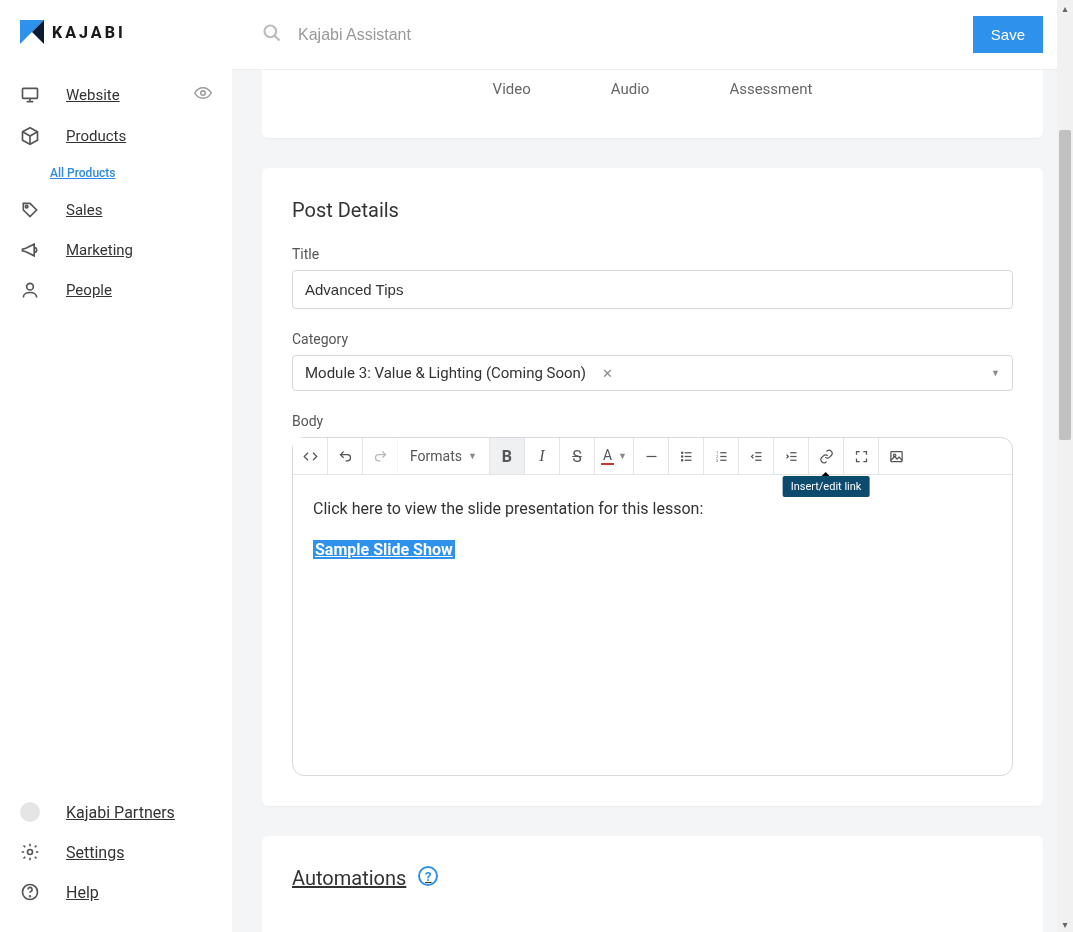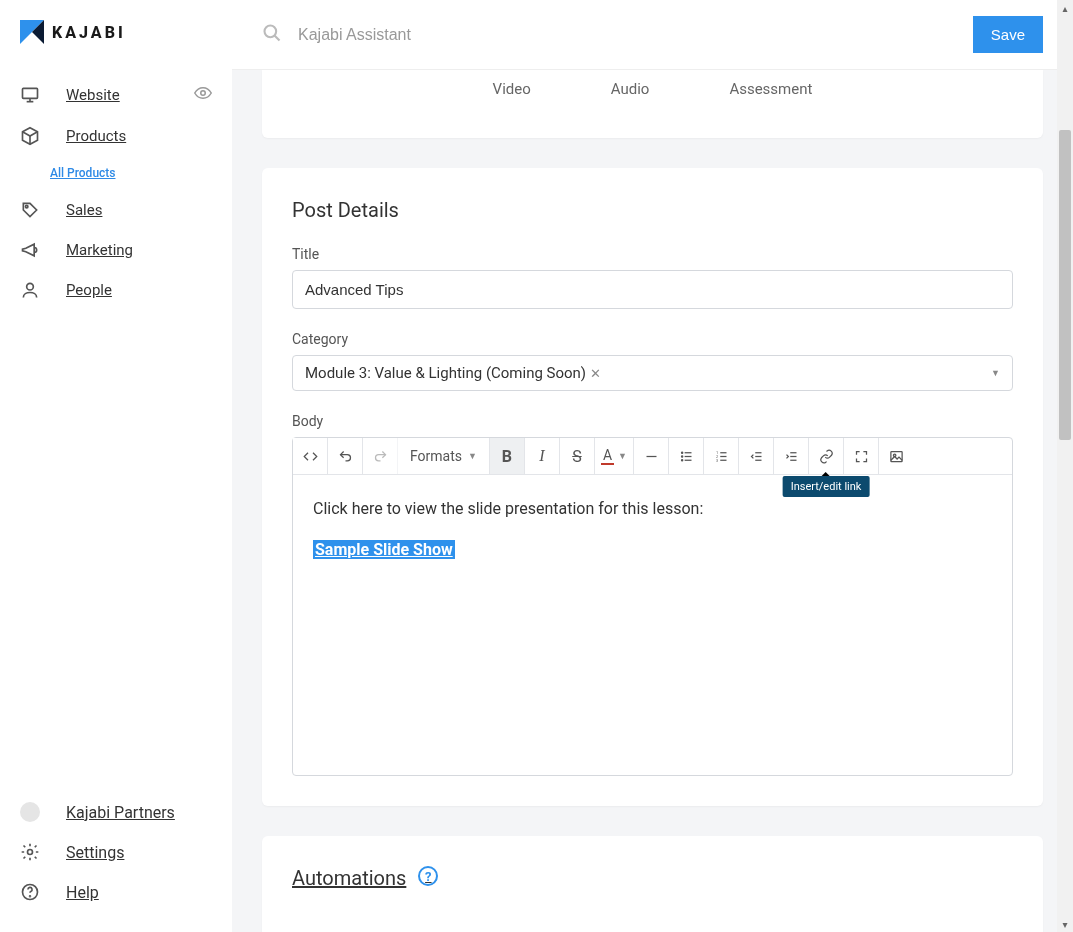--- a/index.html
+++ b/index.html
@@ -25,25 +25,25 @@
 .save-btn { background: #2e91ec; color: #fff; border: none; padding: 10px 18px; border-radius: 0; font-size: 15px; cursor: pointer; font-weight: 500; }
 .content { flex: 1; overflow-y: auto; padding: 0 30px 30px 30px; }
 .card { background: #fff; border-radius: 6px; padding: 30px 30px; margin-top: 30px; box-shadow: 0 1px 2px rgba(0,0,0,0.04); }
 .card.first { margin-top: 0; border-top-left-radius: 0; border-top-right-radius: 0; padding-top: 0; padding-bottom: 40px; }
 .tabs-row { display: flex; gap: 80px; justify-content: center; color: #666; font-size: 15px; padding-top: 10px; }
 .section-title { font-size: 20px; color: #333; margin-bottom: 24px; font-weight: 400; }
 .section-title.flex { display: flex; align-items: flex-start; gap: 12px; text-decoration: underline; }
 .field-label { font-size: 14px; color: #555; margin-bottom: 8px; }
 .text-input { width: 100%; border: 1px solid #d5d8dd; border-radius: 4px; padding: 10px 12px; font-size: 15px; color: #333; }
 .select-wrap { width: 100%; border: 1px solid #d5d8dd; border-radius: 4px; padding: 8px 12px; font-size: 15px; color: #333; display: flex; align-items: center; justify-content: space-between; background: #fff; cursor: pointer; }
-.chip { display: inline-flex; align-items: center; gap: 4px; color: #333; }
+.chip { display: inline-flex; align-items: center; gap: 16px; color: #333; }
 .chip .x { color: #888; font-size: 13px; cursor: pointer; }
 .help-text { font-size: 13px; color: #8a8f99; margin-top: 8px; }
 .field { margin-bottom: 22px; }
-.editor { border: 1px solid #d5d8dd; border-radius: 4px; }
+.editor { border: 1px solid #d5d8dd; border-radius: 12px; }
 .toolbar { display: flex; border-bottom: 1px solid #e3e5e9; }
 .tbtn { width: 35px; height: 36px; display: flex; align-items: center; justify-content: center; border-right: 1px solid #e3e5e9; cursor: pointer; color: #555; background: #fff; position: relative; }
 .tbtn.wide { width: auto; padding: 0 12px; gap: 6px; font-size: 14px; }
 .tbtn.active { background: #eef0f2; }
 .tbtn:last-child { border-right: none; }
 .tbtn svg { width: 15px; height: 15px; }
 .caret { font-size: 9px; color: #888; }
 .editor-body { min-height: 300px; padding: 20px 20px; font-size: 16px; color: #333; line-height: 1.7; }
 .highlighted { background: #2e91ec; color: #fff; font-weight: 700; padding: 0 2px; display: inline; text-decoration: underline; }
 .tooltip { position: absolute; background: #0c4a6e; color: #fff; font-size: 11px; padding: 4px 8px; border-radius: 2px; white-space: nowrap; top: 38px; left: 50%; transform: translateX(-50%); z-index: 10; }

